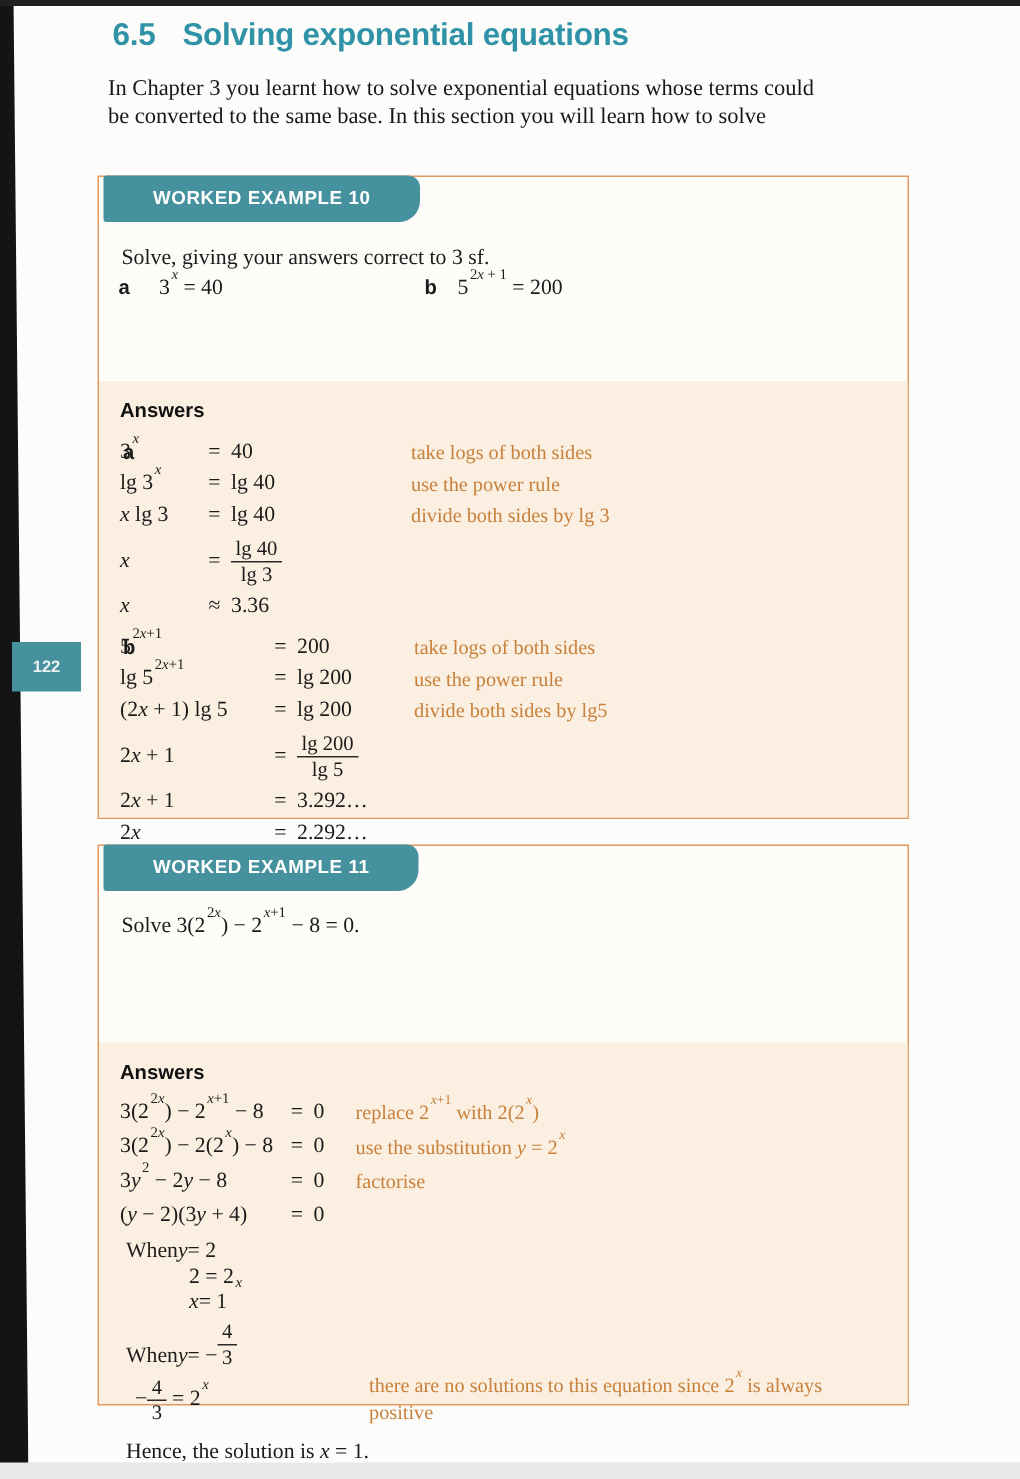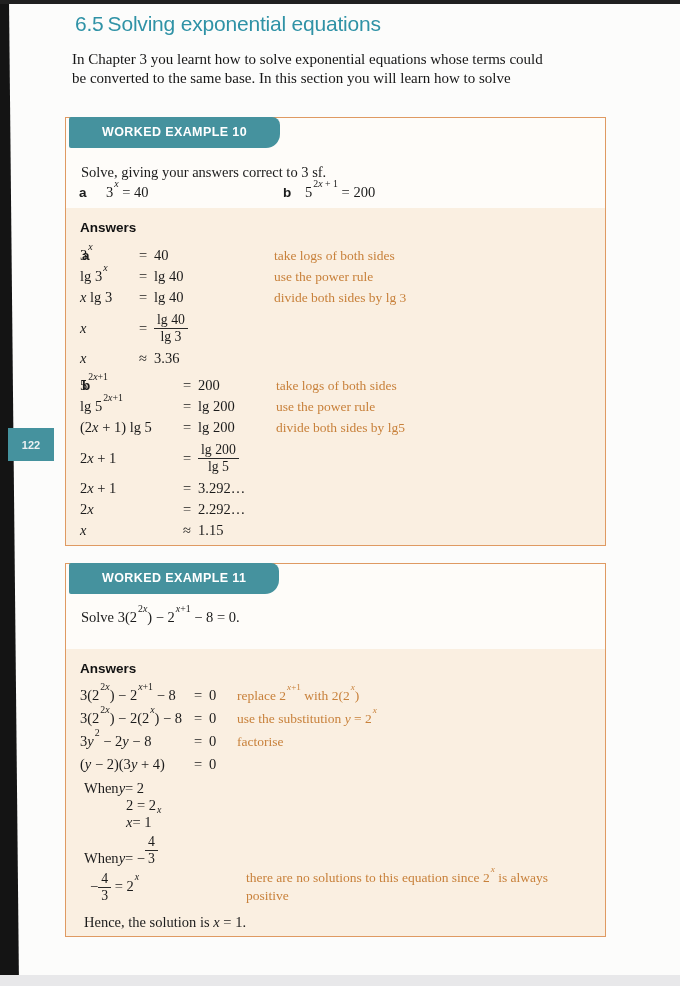--- a/index.html
+++ b/index.html
@@ -18,23 +18,23 @@
 
   .page-tab {
     position:absolute; left:8px; top:428px; width:46px; height:33px; z-index:6;
     background:var(--teal-tab, #3f8c9b); color:#edf1f2;
     font-family:"Liberation Sans", sans-serif; font-weight:bold; font-size:11px;
     display:flex; align-items:center; justify-content:center;
   }
 
   .heading {
     position:absolute; left:75px; top:12px;
-    font-family:"Liberation Sans", sans-serif; font-weight:normal; font-size:21px;
+    font-family:"Liberation Sans", sans-serif; font-weight:bold; font-size:21px;
     color:var(--teal-heading, #2f92a6); letter-spacing:-0.2px;
-    display:flex; gap:4px;
+    display:flex; gap:18px;
   }
   .intro { position:absolute; left:72px; top:50px; width:548px; font-size:15px; line-height:19px; color:#161616; }
 
   .webox {
     position:absolute; left:65px; width:541px;
     background:#fefcf9; border:1.5px solid var(--box-border, #df9a62);
   }
   #we10-box { top:117px; height:429px; }
   #we11-box { top:563px; height:374px; }
 
@@ -49,20 +49,21 @@
 
   .probrow { position:absolute; top:66px; left:13px; display:flex; align-items:baseline; font-size:14.5px; }
   .plabel { font-family:"Liberation Sans", sans-serif; font-weight:bold; font-size:13.5px; }
   .plabel.a { width:27px; }
   .plabel.b { width:22px; }
   .pmath.a { width:177px; }
 
   .answers {
     position:absolute; left:0; right:0; bottom:0; background:var(--cream, #faefe1);
     padding:12px 12px 0 14px;
+    margin-top:46px;
   }
   #we10-box .answers { top:90px; }
   #we11-box .answers { top:85px; }
   .anshead { font-family:"Liberation Sans", sans-serif; font-weight:bold; font-size:13.5px; color:#121212; }
 
   .eqsec { position:relative; }
   .eqsec.sec-a { margin-top:10px; }
   .eqsec.sec-b { margin-top:6px; }
   .eqsec.sec-11 { margin-top:8px; }
   .partletter { position:absolute; left:2px; top:3px; font-family:"Liberation Sans", sans-serif; font-weight:bold; font-size:13.5px; }

